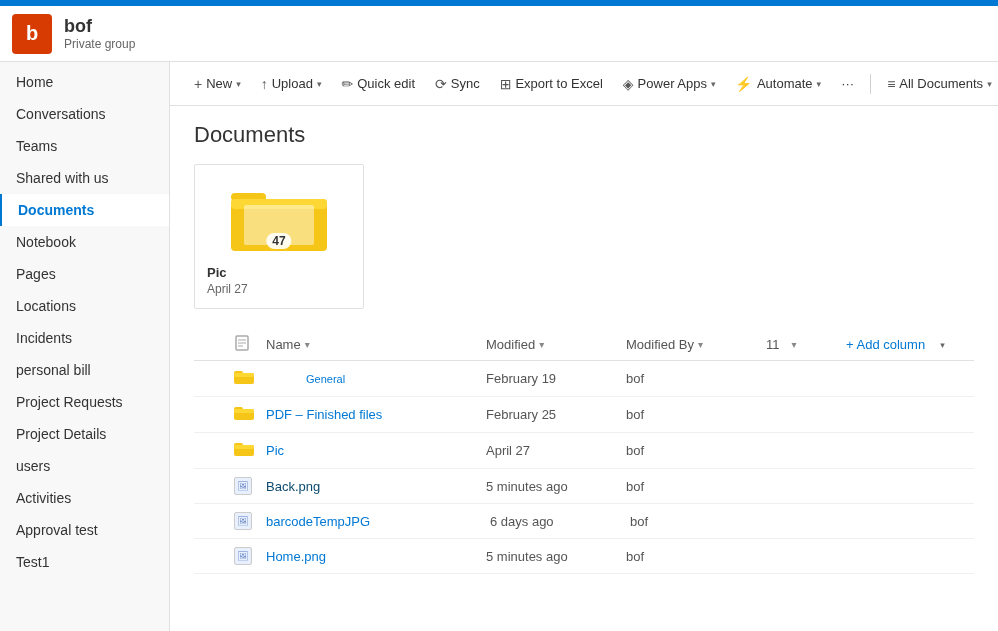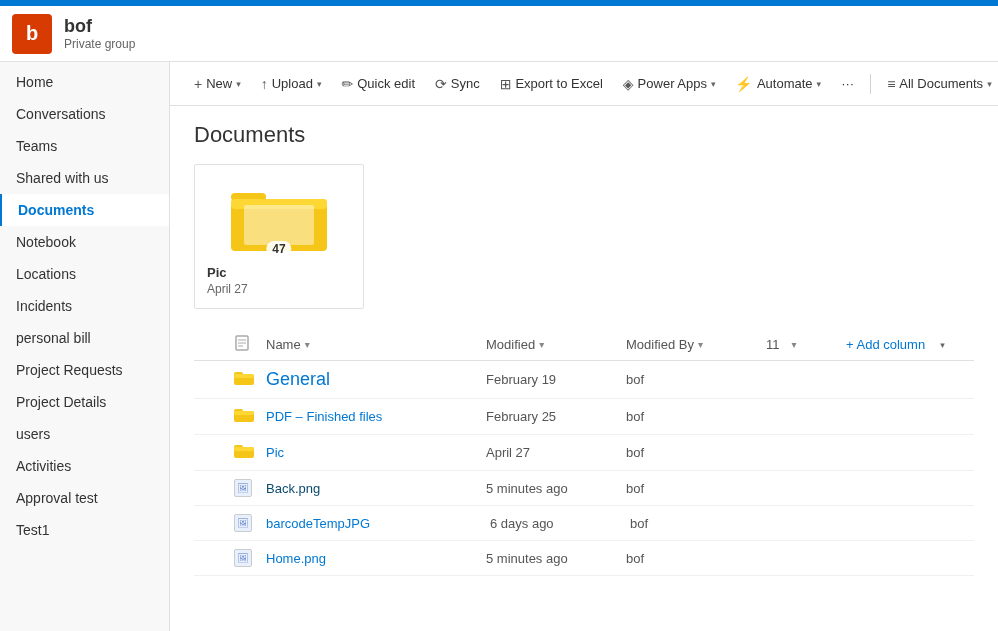--- a/index.html
+++ b/index.html
@@ -239,21 +239,21 @@
     }
 
     
     .big-folder {
       width: 100px;
       height: 80px;
     }
 
     .folder-badge {
       position: absolute;
-      bottom: 0;
+      bottom: 8px;
       left: 50%;
       transform: translateX(-50%);
       background: rgba(255,255,255,0.9);
       border-radius: 10px;
       padding: 1px 6px;
       font-size: 12px;
       font-weight: 600;
       color: #333;
     }
   </style>
@@ -273,20 +273,21 @@
 <div class="layout">
 
   <div class="sidebar">
 
   <div class="sidebar-item">Home</div>
       <div class="sidebar-item">Conversations</div>
       <div class="sidebar-item">Teams</div>
       <div class="sidebar-item">Shared with us</div>
       <div class="sidebar-item active">Documents</div>
       <div class="sidebar-item">Notebook</div>
+      <div class="sidebar-item">Pages</div>
       <div class="sidebar-item">Locations</div>
       <div class="sidebar-item">Incidents</div>
       <div class="sidebar-item">personal bill</div>
       <div class="sidebar-item">Project Requests</div>
       <div class="sidebar-item">Project Details</div>
       <div class="sidebar-item">users</div>
       <div class="sidebar-item">Activities</div>
       <div class="sidebar-item">Approval test</div>
       <div class="sidebar-item">Test1</div>
     </div>
@@ -398,21 +399,21 @@
         <div id="file-rows">
             <div class="file-row">
     <div class="col-check"></div>
     <div class="col-icon"><span style="display:inline-block;width:20px;height:16px;position:relative;">
       <svg width="20" height="16" viewBox="0 0 20 16">
         <rect x="0" y="4" width="20" height="11" rx="2" fill="#f5c518"></rect>
         <rect x="0" y="2" width="9" height="4" rx="2" fill="#f5c518"></rect>
         <rect x="0" y="4" width="20" height="4" rx="2" fill="#fdd835"></rect>
       </svg>
     </span></div>
-    <div class="col-name" style="font-size:18px;color:#0078d4;">General</div>
+    <div class="col-name" style="font-size:11px;color:#0078d4;margin-left:40px;">General</div>
     <div class="col-modified" style="font-size:13px;color:#555;">February 19</div>
     <div class="col-modby" style="font-size:13px;color:#555;">bof</div>
     <div class="col-11"></div>
     <div class="col-add"></div>
   </div>
             <div class="file-row">
     <div class="col-check"></div>
     <div class="col-icon"><span style="display:inline-block;width:20px;height:16px;position:relative;">
       <svg width="20" height="16" viewBox="0 0 20 16">
         <rect x="0" y="4" width="20" height="11" rx="2" fill="#f5c518"></rect>

